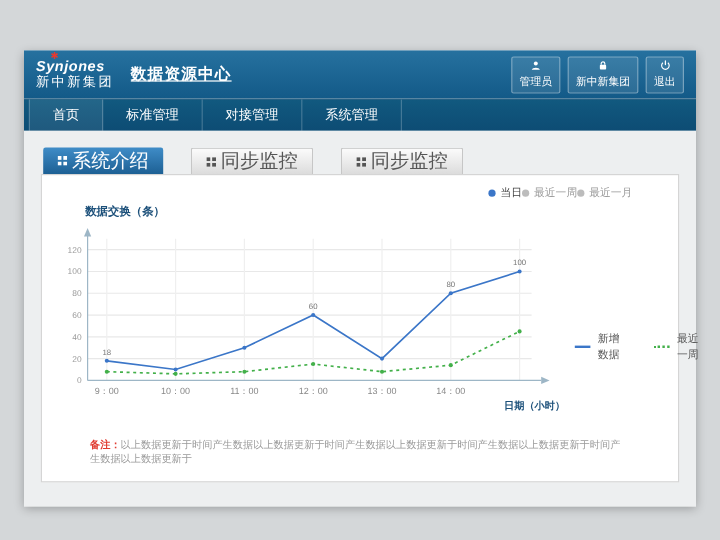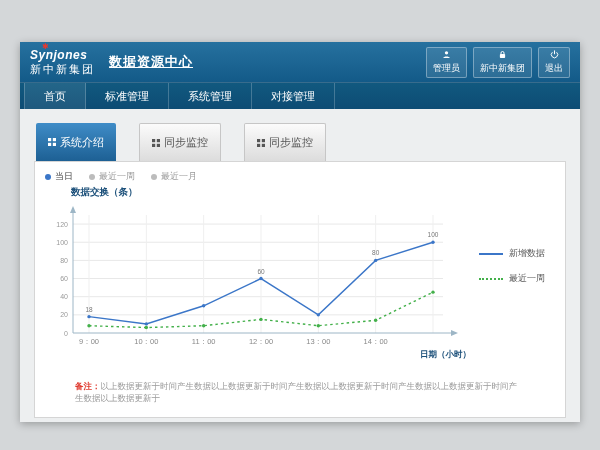--- a/index.html
+++ b/index.html
@@ -43,42 +43,42 @@
   }
   .nav-item {
     color:#fff; font-size:11px; line-height:26px; padding:0 19px;
     border-right:1px solid rgba(255,255,255,.22); cursor:pointer;
   }
   .nav-item:first-child { border-left:1px solid rgba(255,255,255,.22); background:rgba(255,255,255,.08); }
   
   .content { flex:1; background:#edeff0; padding:14px 14px 0; }
   .tabs { display:flex; gap:3px; margin-left:2px; }
   .tab {
-    display:flex; align-items:center; gap:4px; height:38px; padding:0 12px;
-    font-size:11px; border-radius:2px 2px 0 0; cursor:pointer;
+    display:flex; align-items:center; gap:4px; height:22px; padding:0 12px;
+    font-size:16px; border-radius:2px 2px 0 0; cursor:pointer;
   }
   .tab svg { width:8px; height:8px; display:block; }
   .tab.active { background:linear-gradient(180deg,#3f8cc7,#1d6094); color:#fff; }
   .tab.inactive {
     background:linear-gradient(180deg,#fbfbfb,#dcdcdc);
     border:1px solid #c6c6c6; border-bottom:none; color:#555;margin-left:20px;
   }
   .panel {
     background:#fff; border:1px solid #d5d5d5; padding:8px 10px 10px;
   }
-  .filter-legend { display:flex; gap:16px; padding-right:28px; }
+  .filter-legend { display:flex; justify-content:flex-end; padding-right:28px; }
   .filter-item { display:flex; align-items:center; gap:4px; font-size:9px; color:#999; cursor:pointer; }
   .filter-item.active { color:#444; }
   .dot { width:6px; height:6px; border-radius:50%; display:inline-block; }
   .dot.blue { background:#3b76c8; }
   .dot.gray { background:#bcbcbc; }
   .y-axis-title { font-size:9.5px; font-weight:bold; color:#1c507a; margin:3px 0 0 26px; }
   .chart-row { display:flex; }
   .chart-svg { flex:0 0 428px; font-family:inherit; }
-  .series-legend { flex:1; display:flex; flex-direction:column; gap:12px; padding-top:48px; padding-left:6px; }
+  .series-legend { flex:1; display:flex; flex-direction:row; gap:27px; padding-top:48px; padding-left:6px; }
   .legend-item { display:flex; align-items:center; gap:6px; font-size:9px; color:#555; }
   .line-sample { width:24px; height:0; }
   .line-sample.solid { border-top:2px solid #3b76c8; }
   .line-sample.dashed { border-top:2px dotted #43b04a; }
   .note { margin:18px 0 2px; padding:0 30px; font-size:8.5px; color:#9a9a9a; line-height:1.4; }
   .note-label { color:#e03c31; font-weight:bold; }
 </style>
 </head>
 <body>
 
@@ -119,22 +119,22 @@
             </svg>
           </span>
         <span>退出</span>
       </button>
     </div>
   </header>
 
   <nav class="main-nav">
     <div class="nav-item">首页</div>
     <div class="nav-item">标准管理</div>
+    <div class="nav-item">对接管理</div>
     <div class="nav-item">系统管理</div>
-    <div class="nav-item">对接管理</div>
   </nav>
 
   <div class="content">
 
     <div class="tabs">
       <div class="tab active">
         <span>
             <svg viewBox="0 0 10 10" fill="currentColor">
               <rect width="4" height="4"></rect>
               <rect x="6" width="4" height="4"></rect>

